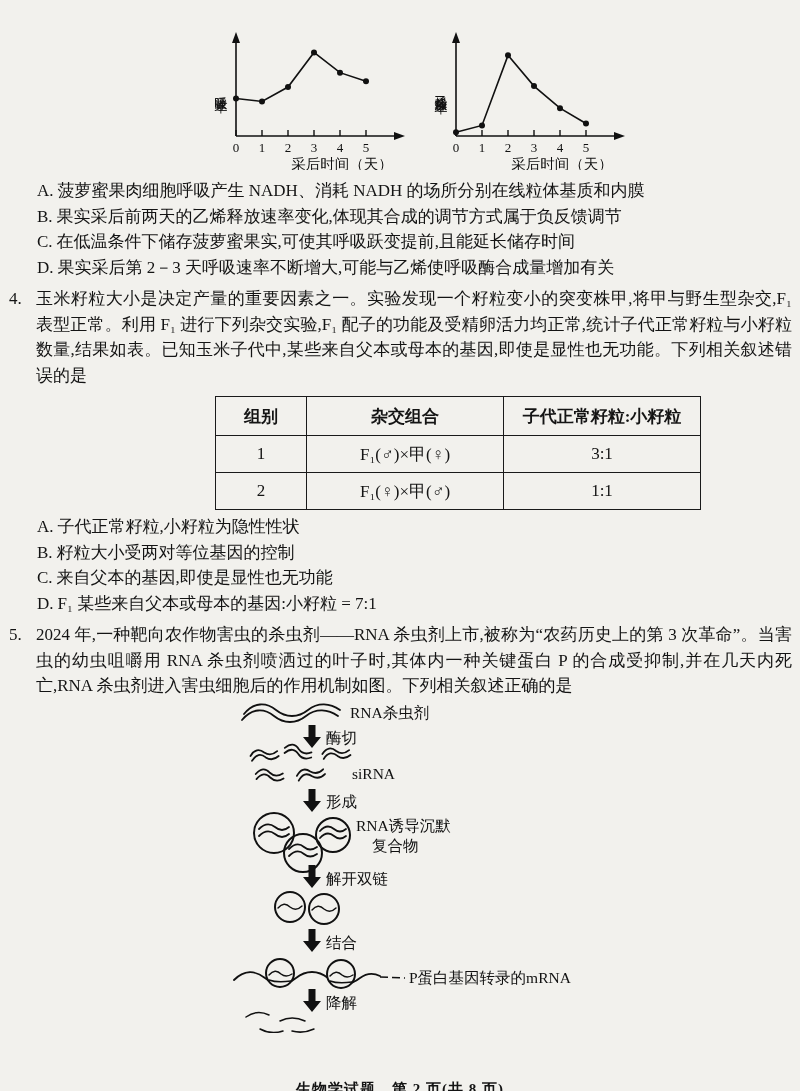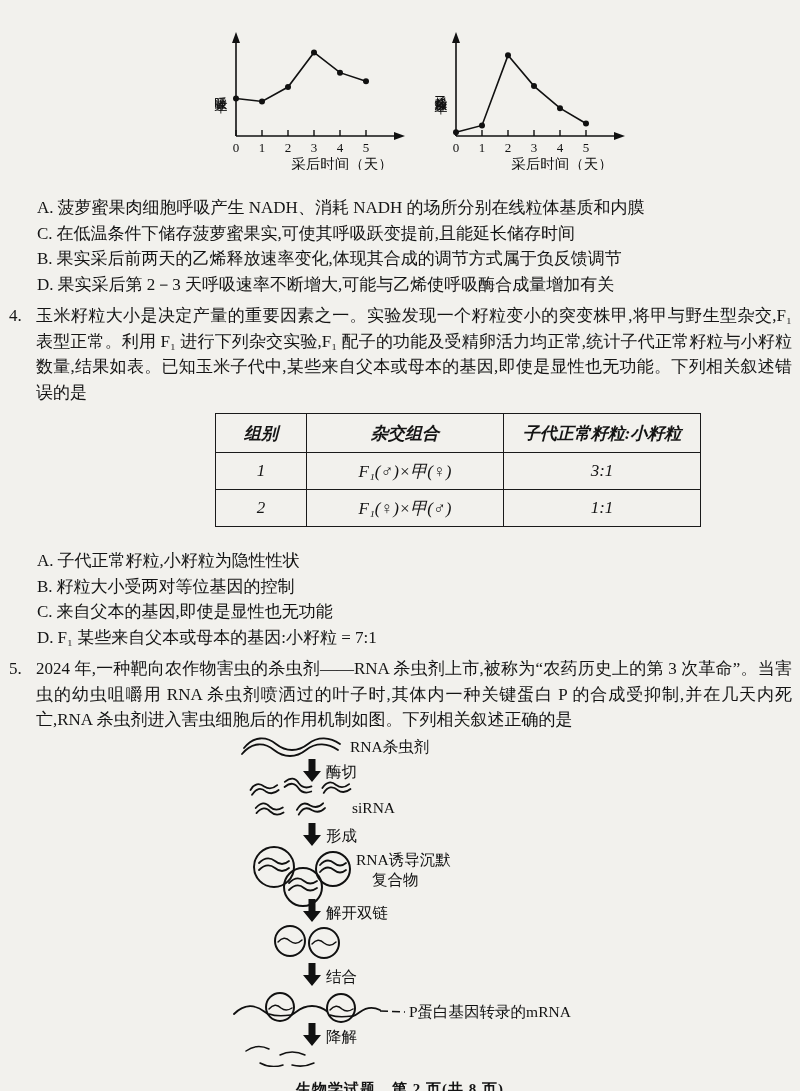--- a/index.html
+++ b/index.html
@@ -5,27 +5,27 @@
   html,body{margin:0;padding:0;}
   body{
     width:800px;height:1091px;
     background:#f2f1ed;
     font-family:"Liberation Serif","DejaVu Serif",serif;
     color:#141414;
     position:relative;
     overflow:hidden;
   }
   .charts{display:flex;gap:8px;padding-left:208px;margin-top:26px;}
-  .opts{margin-top:21px;padding-left:37px;}
+  .opts{margin-top:4px;padding-left:37px;}
   .opt{font-size:17px;line-height:25.5px;white-space:nowrap;}
   .opt .olabel{margin-right:4px;}
   .stem{position:relative;margin-top:6px;padding-left:36px;padding-right:8px;
         font-size:17px;line-height:25.5px;text-align:justify;}
   .qnum{position:absolute;left:9px;top:0;}
-  .tablewrap{margin:8px 0 0 215px;font-style:italic;}
+  .tablewrap{margin:8px 0 0 215px;}
   table{border-collapse:collapse;}
   th,td{border:1.6px solid #1a1a1a;text-align:center;font-size:17px;padding:0 14px;}
   th{height:38px;font-weight:600;}
   td{height:36px;}
   .col-group{width:62px;}
   .col-cross{width:168px;}
   .col-ratio{width:168px;}
   .diagram{margin:2px 8px 0 222px;}
   .footer{position:absolute;left:0;right:0;top:1040px;text-align:center;
           font-size:15px;font-weight:700;letter-spacing:1px;margin-top:40px;}
@@ -86,22 +86,22 @@
         <circle cx="106" cy="60.08" r="3" fill="#111"></circle>
         <circle cx="132" cy="82.16" r="3" fill="#111"></circle>
         <circle cx="158" cy="97.52" r="3" fill="#111"></circle>
         <text x="134" y="143" text-anchor="middle" font-size="14.5" fill="#111">采后时间（天）</text>
         <text x="13" y="62" text-anchor="middle" font-size="13" fill="#111" style="writing-mode:vertical-rl;text-orientation:upright;letter-spacing:1px;">乙烯释放速率</text>
       </svg></div>
 </div>
 
 <div class="opts">
   <div class="opt"><span class="olabel">A.</span><span>菠萝蜜果肉细胞呼吸产生 NADH、消耗 NADH 的场所分别在线粒体基质和内膜</span></div>
+  <div class="opt"><span class="olabel">B.</span><span>果实采后前两天的乙烯释放速率变化,体现其合成的调节方式属于负反馈调节</span></div>
   <div class="opt"><span class="olabel">C.</span><span>在低温条件下储存菠萝蜜果实,可使其呼吸跃变提前,且能延长储存时间</span></div>
-  <div class="opt"><span class="olabel">B.</span><span>果实采后前两天的乙烯释放速率变化,体现其合成的调节方式属于负反馈调节</span></div>
   <div class="opt"><span class="olabel">D.</span><span>果实采后第 2－3 天呼吸速率不断增大,可能与乙烯使呼吸酶合成量增加有关</span></div>
 </div>
 
 <div class="stem">
   <span class="qnum">4.</span>
   <span>玉米籽粒大小是决定产量的重要因素之一。实验发现一个籽粒变小的突变株甲,将甲与野生型杂交,F₁ 表型正常。利用 F₁ 进行下列杂交实验,F₁ 配子的功能及受精卵活力均正常,统计子代正常籽粒与小籽粒数量,结果如表。已知玉米子代中,某些来自父本或母本的基因,即使是显性也无功能。下列相关叙述错误的是</span>
 </div>
 
 <div class="tablewrap">
   <table>

